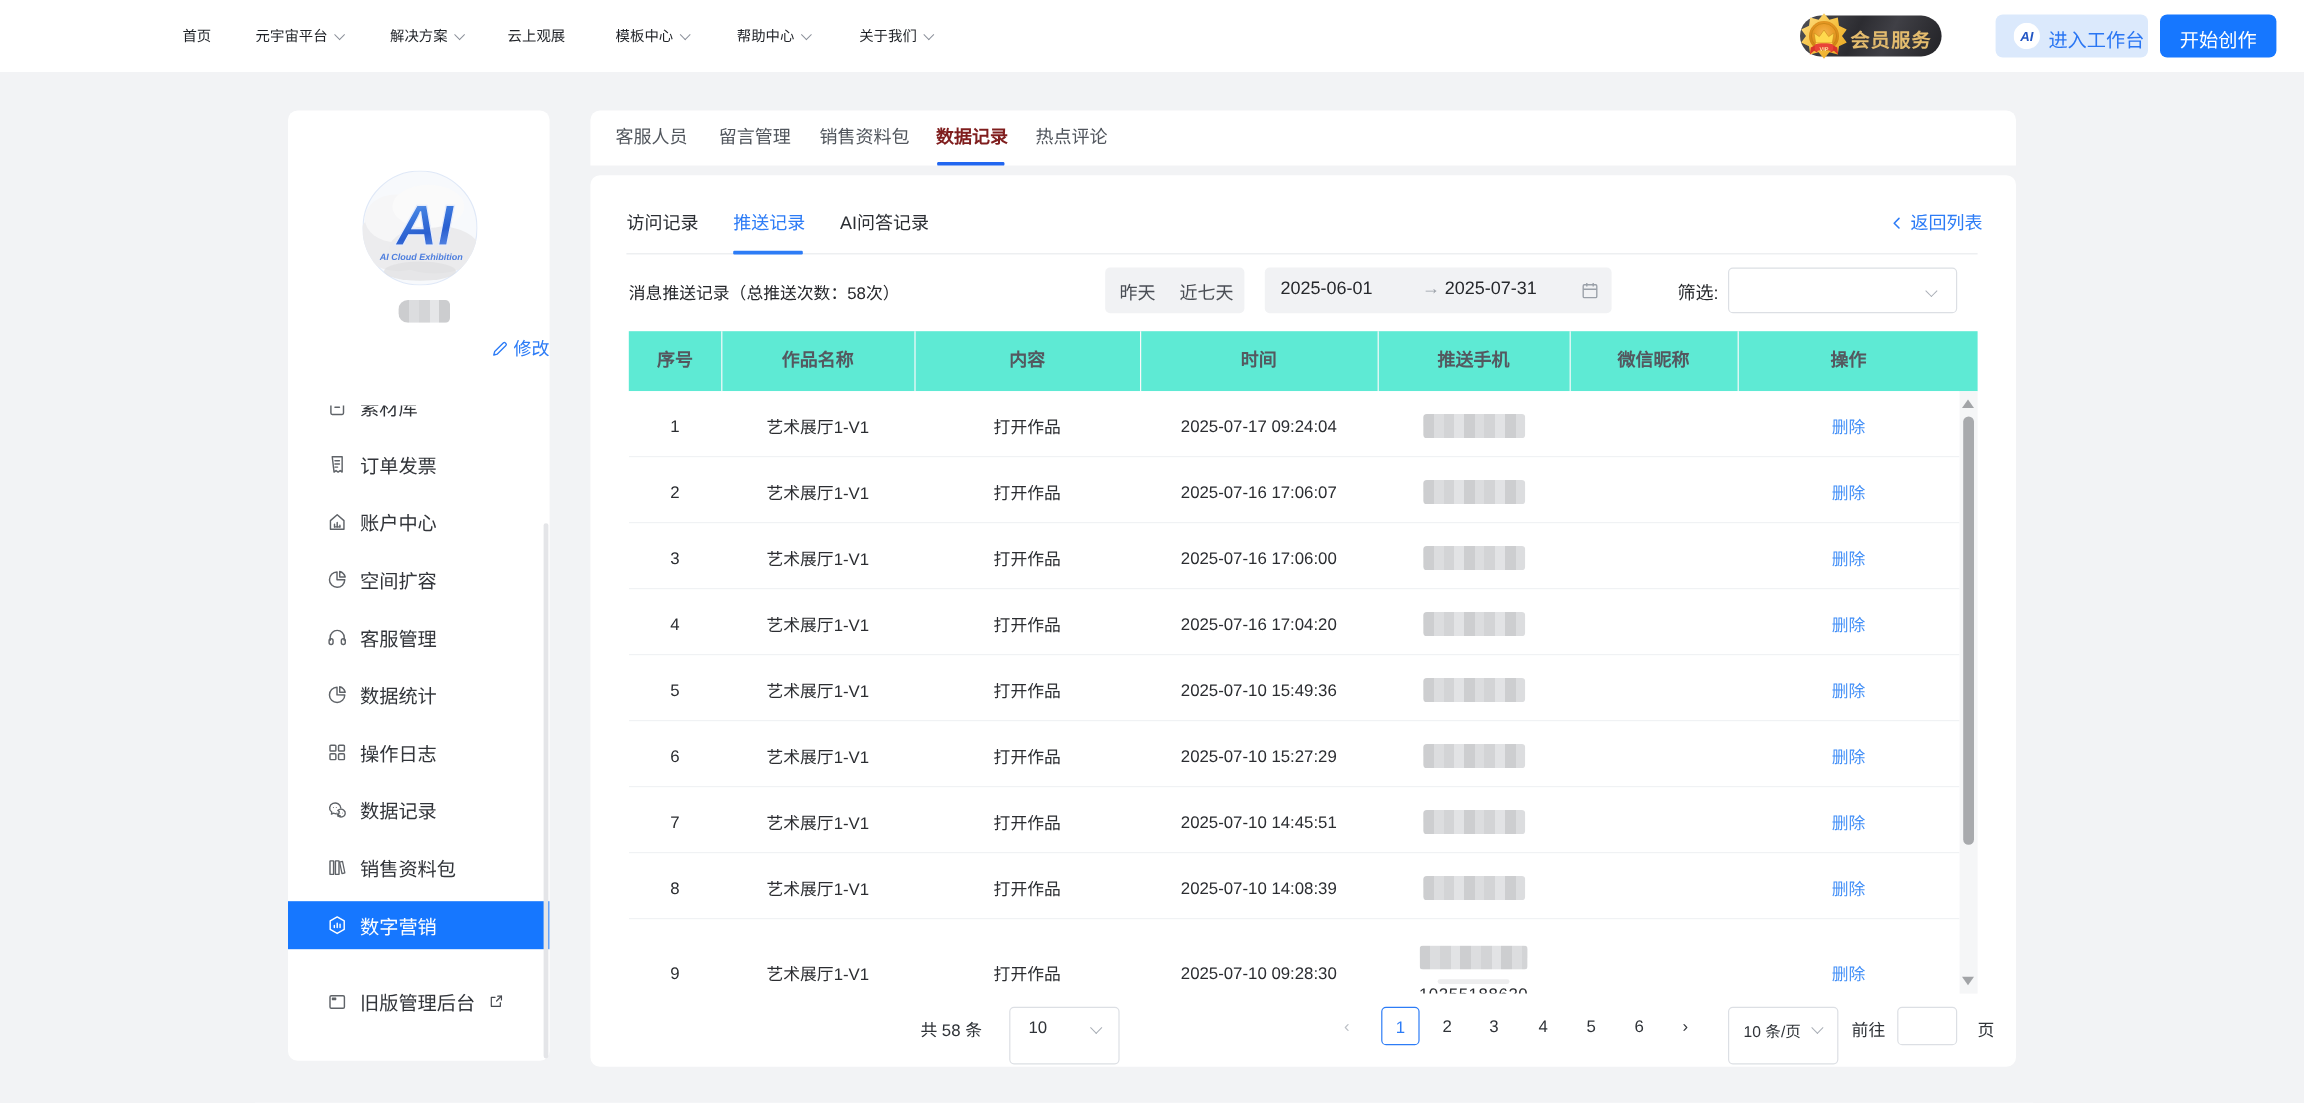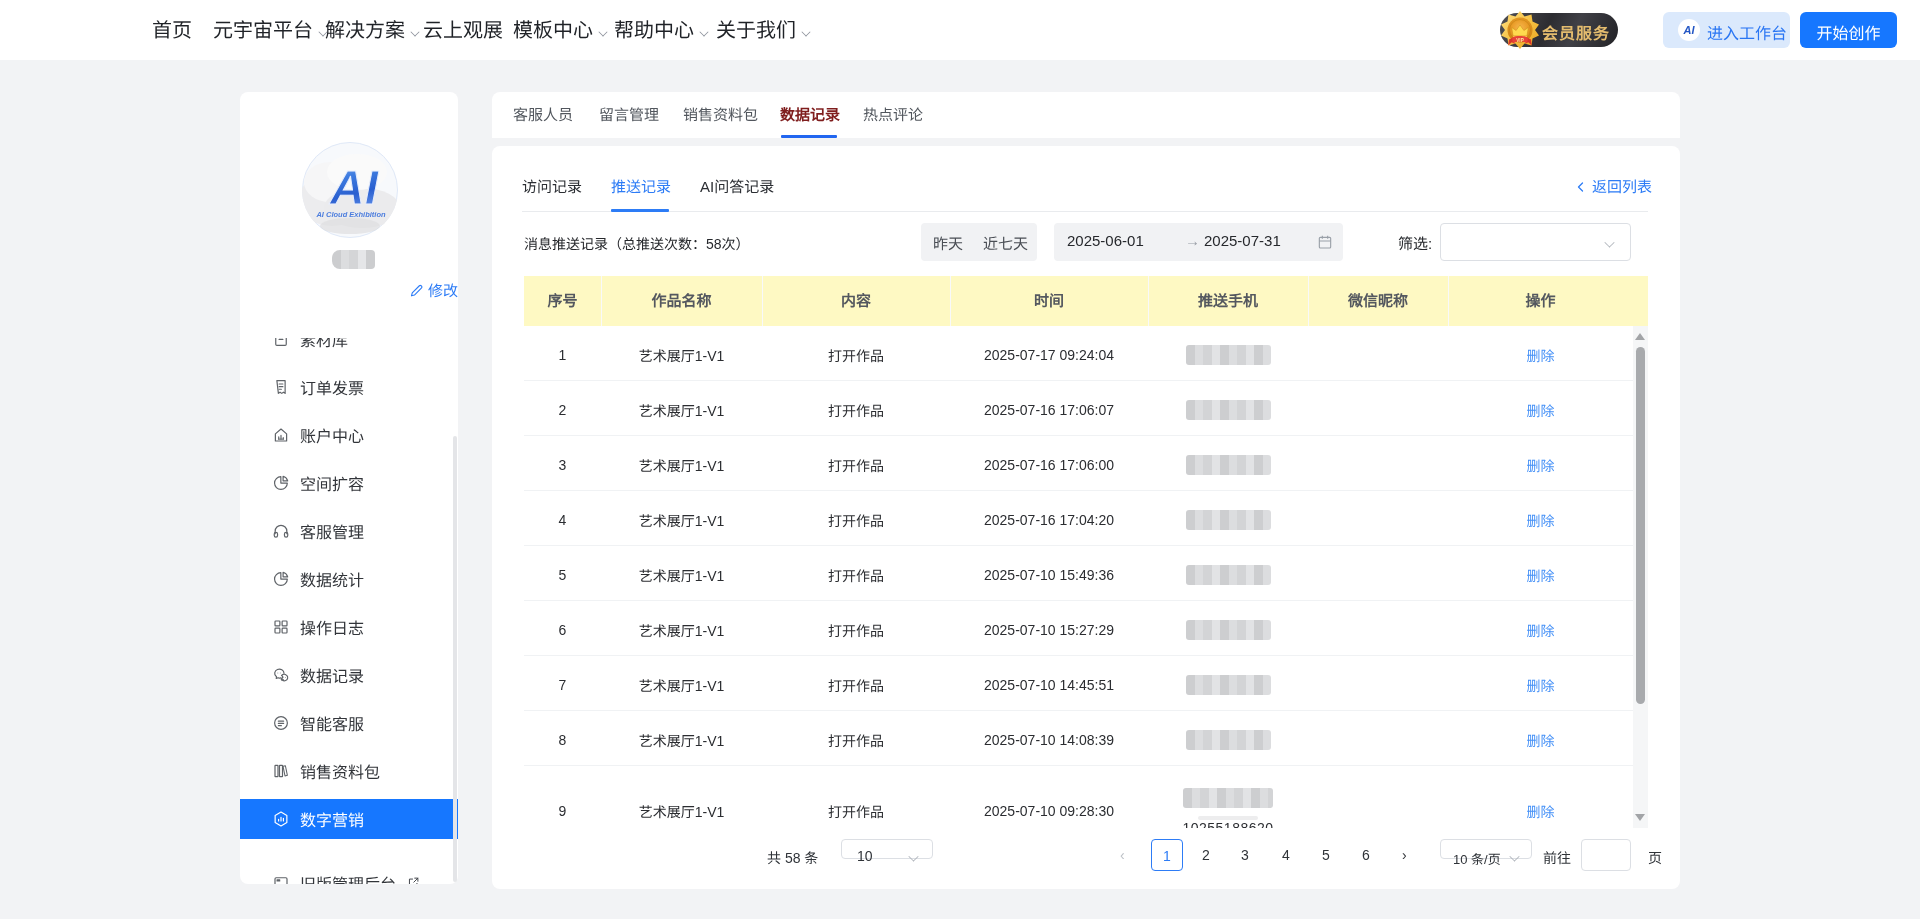--- a/index.html
+++ b/index.html
@@ -1,21 +1,21 @@
 <!DOCTYPE html>
 <html lang="zh-CN"><head>
 <meta charset="utf-8">
 <title>数字营销</title>
 <style>
   * { margin:0; padding:0; box-sizing:border-box; }
   html,body { width:1920px; height:919px; overflow:hidden; }
   body { font-family:"Liberation Sans", sans-serif; background:#f2f3f5; position:relative; color:#333; }
   
   #hdr { position:absolute; left:0; top:0; width:1920px; height:60px; background:#fff; }
-  .nav { position:absolute; top:0; height:60px; line-height:60px; font-size:20px; color:#1f2227; white-space:nowrap; }
+  .nav { position:absolute; top:0; height:60px; line-height:60px; font-size:12px; color:#1f2227; white-space:nowrap; }
   .chev { display:inline-block; width:9px; height:9px; margin-left:6px; position:relative; top:-2px; }
   .chev:before { content:""; position:absolute; left:0; top:2px; width:7px; height:7px; border-right:1.4px solid #8a8f99; border-bottom:1.4px solid #8a8f99; transform:rotate(45deg) scale(.8); }
   #vipbtn { position:absolute; left:1500px; top:13px; width:118px; height:34px; border-radius:17px;
     background:linear-gradient(115deg,#515156 0%,#2c2c31 40%,#404046 62%,#222226 100%); overflow:hidden; }
   #vipbtn span { position:absolute; left:42px; top:7px; font-size:16px; font-weight:bold; color:#e4bc6e; letter-spacing:1px; }
   #workbtn { position:absolute; left:1663px; top:12px; width:127px; height:36px; border-radius:6px; background:#dbe9fc; }
   #workbtn .txt { position:absolute; left:44px; top:8px; font-size:16px; color:#2a76f3; }
   #createbtn { position:absolute; left:1800px; top:12px; width:97px; height:36px; border-radius:6px; background:#1677ff; }
   #createbtn span { position:absolute; left:50%; transform:translateX(-50%); top:8px; font-size:16px; color:#fff; }
   
@@ -37,39 +37,39 @@
   #ftitle { position:absolute; left:32px; top:10px; font-size:14px; color:#26282c; }
   #qgroup { position:absolute; left:429px; top:0; width:116px; height:38px; background:#f1f2f4; border-radius:4px; font-size:15px; color:#4a4e55; }
   #qgroup i { font-style:normal; position:absolute; top:9px; }
   #datebox { position:absolute; left:562px; top:0; width:289px; height:38px; background:#f1f2f4; border-radius:4px; font-size:15px; color:#26282c; }
   #datebox i { font-style:normal; position:absolute; top:9px; }
   #filtersel { position:absolute; left:948px; top:0; width:191px; height:38px; background:#fff; border:1px solid #dcdfe4; border-radius:4px; }
   #flabel { position:absolute; left:906px; top:9px; font-size:15px; color:#26282c; }
   .selchev { position:absolute; width:12px; height:12px; }
   .selchev:before { content:""; position:absolute; left:1px; top:1px; width:8px; height:8px; border-right:1.3px solid #a8adb5; border-bottom:1.3px solid #a8adb5; transform:rotate(45deg) scale(.8); }
   
-  #thead { position:absolute; left:32px; top:130px; width:1124px; height:50px; background:#fef9c3; display:flex; align-items:center; font-size:15px; font-weight:bold; color:#54585f; }
+  #thead { position:absolute; left:32px; top:130px; width:1124px; height:50px; background:#5eead4; display:flex; align-items:center; font-size:15px; font-weight:bold; color:#54585f; }
   #thead .hc { text-align:center; position:relative; height:50px; line-height:50px; }
   #thead .hc + .hc:before { content:""; position:absolute; left:0; top:0; width:1px; height:50px; background:#f8f9fa; }
   #tbody { position:absolute; left:32px; top:180px; width:1109px; height:502px; overflow:hidden; background:#fff; }
   .trow { position:relative; width:1109px; height:55px; border-bottom:1px solid #f0f2f4; display:flex; align-items:center; padding-top:4px; font-size:14px; color:#2b2d31; }
   .tc { text-align:center; }
   .c1{width:77px}.c2{width:161px}.c3{width:188px}.c4{width:198px}.c5{width:160px}.c6{width:140px}.c7{width:185px}
   .del { color:#4490f7; }
   .blur { display:inline-block; width:85px; height:20px; border-radius:3px; vertical-align:middle;
     background-image:repeating-linear-gradient(90deg,#cdced0 0 9px,#dcdddf 9px 17px,#d3d4d6 17px 26px,#e2e3e5 26px 34px),
       repeating-linear-gradient(0deg,rgba(255,255,255,.45) 0 10px,rgba(120,120,125,.10) 10px 20px); }
   
   #tsb { position:absolute; left:1141px; top:180px; width:15px; height:502px; background:#f5f6f7; }
   #tsb .thumb { position:absolute; left:3px; top:21px; width:9px; height:357px; background:#a8aaad; border-radius:5px; }
   #tsb .up { position:absolute; left:2px; top:7px; width:0; height:0; border:5.5px solid transparent; border-bottom:7px solid #a2a4a7; border-top:none; }
   #tsb .dn { position:absolute; left:2px; bottom:7px; width:0; height:0; border:5.5px solid transparent; border-top:7px solid #a2a4a7; border-bottom:none; }
   
   #pager { position:absolute; left:0; top:693px; width:1188px; height:32px; font-size:14px; color:#2f3338; }
-  .pgsel { position:absolute; top:0; height:20px; background:#fff; border:1px solid #dcdfe4; border-radius:4px; }
+  .pgsel { position:absolute; top:0; height:48px; background:#fff; border:1px solid #dcdfe4; border-radius:4px; }
   .pnum { position:absolute; top:0; width:32px; height:32px; line-height:32px; text-align:center; }
   #p1 { border:1px solid #2d7cf6; border-radius:4px; color:#2d7cf6; }
   #goinput { position:absolute; left:1089px; top:0; width:50px; height:32px; border:1px solid #dcdfe4; border-radius:4px; background:#fff; }
   
   #avatar { position:absolute; left:302px; top:142px; width:96px; height:96px; }
   #uname { position:absolute; left:332px; top:250px; width:43px; height:19px; border-radius:8px 4px 4px 8px;
     background-image:repeating-linear-gradient(90deg,#cccdcf 0 9px,#dcdddf 9px 17px,#d4d5d7 17px 26px,#e5e6e8 26px 34px),
       repeating-linear-gradient(0deg,rgba(255,255,255,.45) 0 6px,rgba(120,120,125,.10) 6px 12px); }
   #edit { position:absolute; left:240px; top:279px; width:218px; height:20px; text-align:right; font-size:15px; color:#2d7cf6; }
   #menu { position:absolute; left:240px; top:338px; width:218px; height:546px; overflow:hidden; border-radius:0 0 8px 8px;text-align:right; }
@@ -220,27 +220,20 @@
           <circle cx="7.8" cy="9.3" r="0.6" fill="#5f6368" stroke="none"></circle>
           <circle cx="11" cy="9.3" r="0.6" fill="#5f6368" stroke="none"></circle>
           <path d="M11.7 15.7a4.8 4.4 0 1 0 8-3.3 4.8 4.4 0 0 0-7 .2l1.7 1.3-1.5 5.3 1.4-.6c.4-.2.7-.1 1.1 0" transform="translate(0.5,0.5) scale(0.96)"></path>
           <circle cx="14.9" cy="15.3" r="0.55" fill="#5f6368" stroke="none"></circle>
           <circle cx="17.8" cy="15.3" r="0.55" fill="#5f6368" stroke="none"></circle>
         </svg></span>
       <span class="mtx">数据记录</span>
     </div>
     <div class="mi">
       <span class="mic"><svg width="18" height="18" viewBox="0 0 24 24" fill="none" stroke="#5f6368" stroke-width="1.6" stroke-linecap="round" stroke-linejoin="round">
-          <circle cx="12" cy="12" r="8.5"></circle>
-          <path d="M8.5 9.5h7M8.5 12.5h7M8.5 15.5h4"></path>
-        </svg></span>
-      <span class="mtx">智能客服</span>
-    </div>
-    <div class="mi">
-      <span class="mic"><svg width="18" height="18" viewBox="0 0 24 24" fill="none" stroke="#5f6368" stroke-width="1.6" stroke-linecap="round" stroke-linejoin="round">
           <rect x="4" y="4.5" width="4" height="15" rx="0.5"></rect>
           <rect x="10" y="4.5" width="4" height="15" rx="0.5"></rect>
           <path d="M16.2 5.6l3.6-.9 3 14.5-3.6.9z" transform="scale(0.88) translate(0.5,1)"></path>
         </svg></span>
       <span class="mtx">销售资料包</span>
     </div>
     <div class="mi on">
       <span class="mic"><svg width="18" height="18" viewBox="0 0 24 24" fill="none" stroke="#fff" stroke-width="1.6" stroke-linecap="round" stroke-linejoin="round">
           <path d="M12 2.8l7.8 4.5v9.4L12 21.2l-7.8-4.5V7.3z"></path>
           <path d="M8.8 14.5v-2.2M12 14.5V9.8M15.2 14.5v-3.5"></path>

